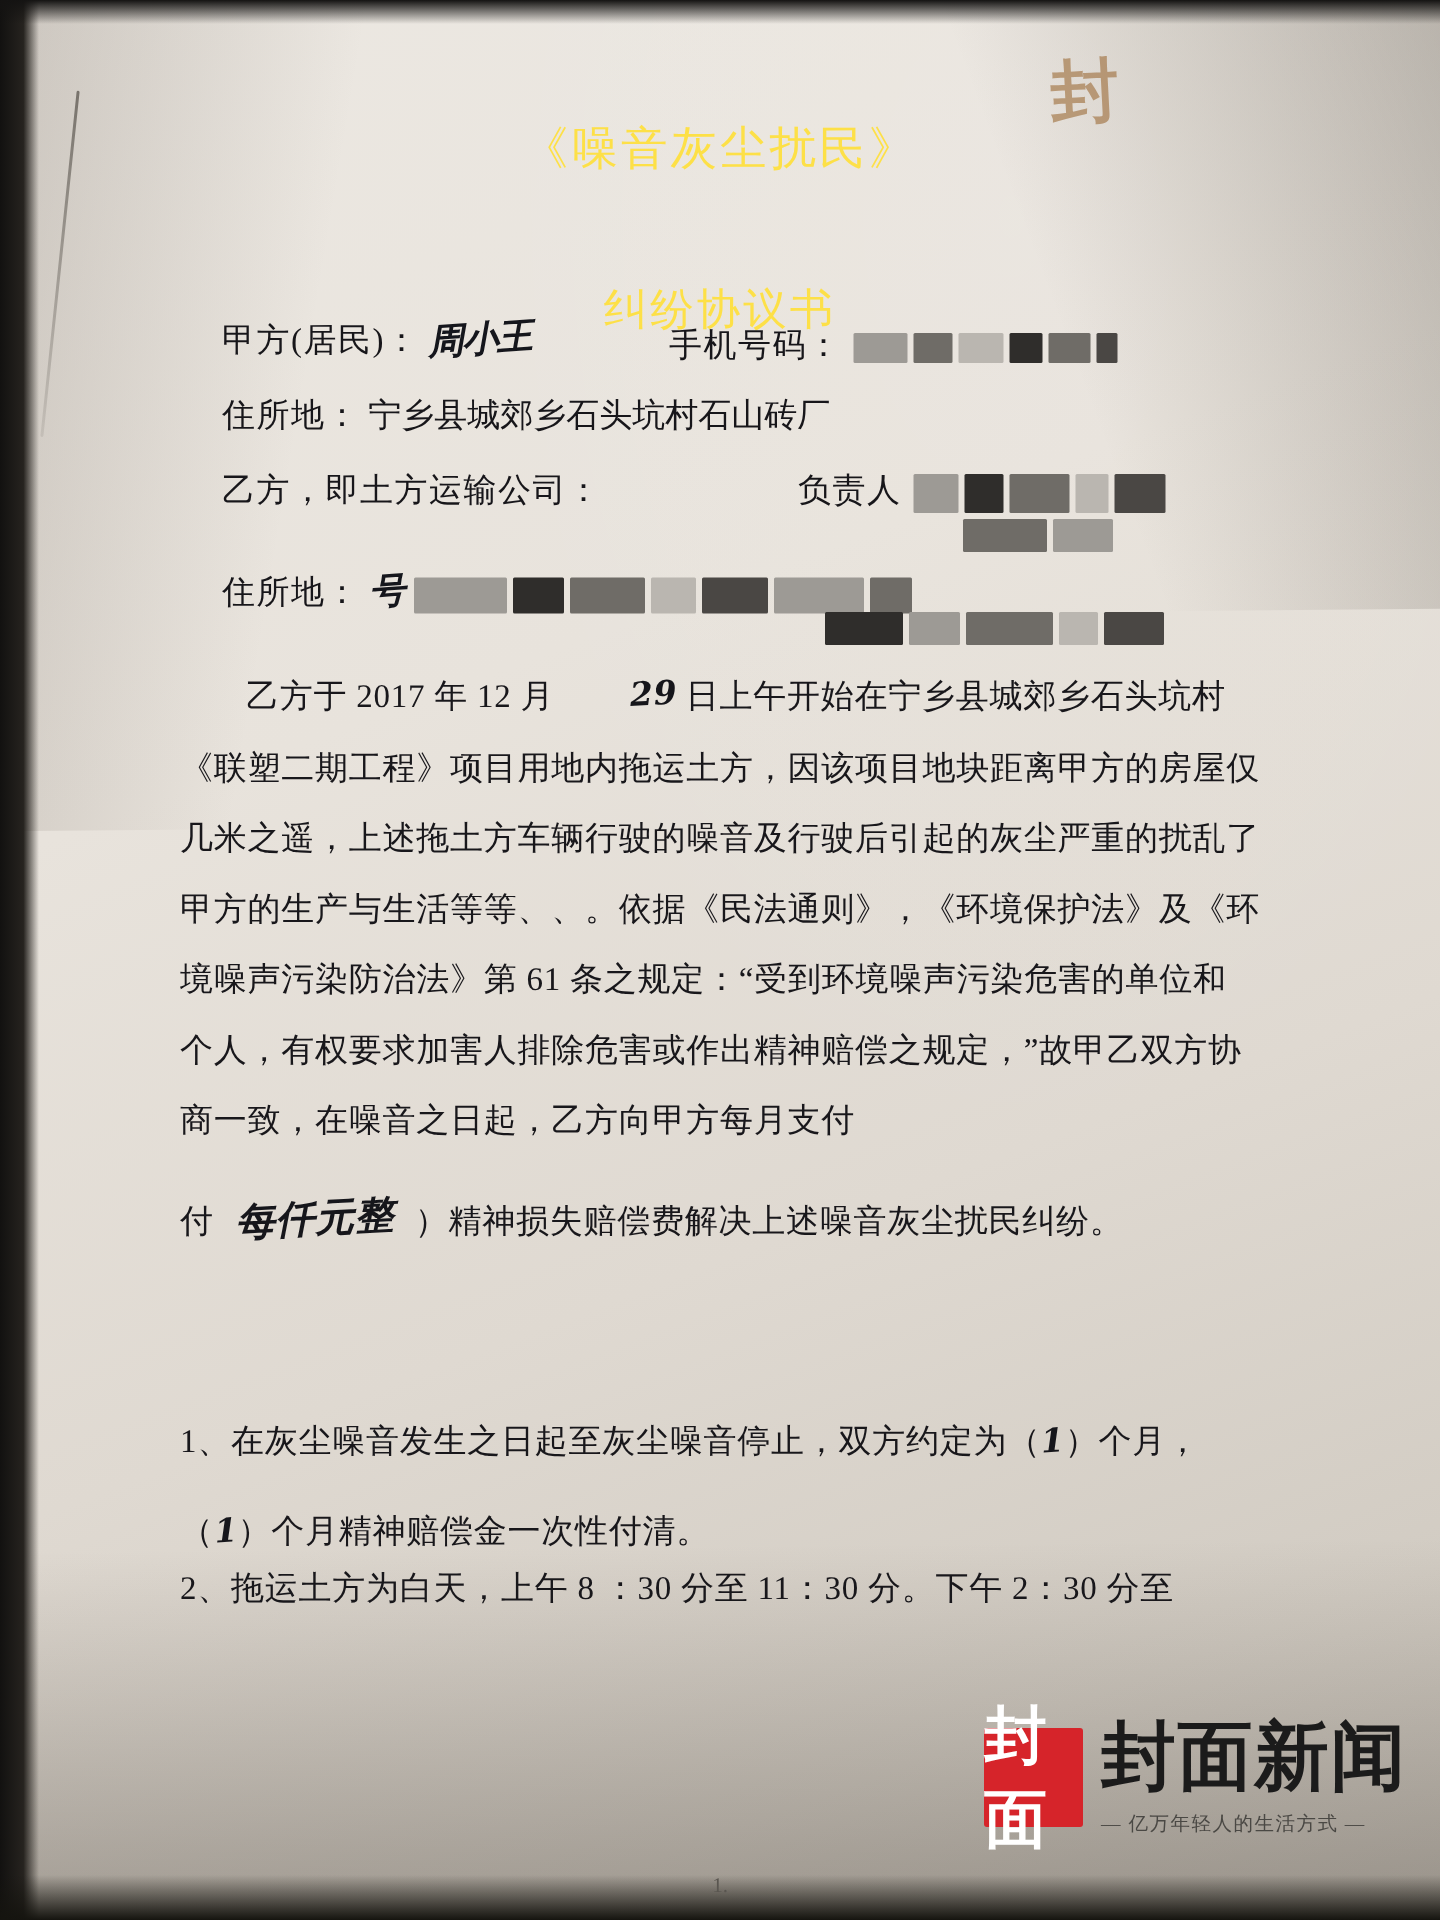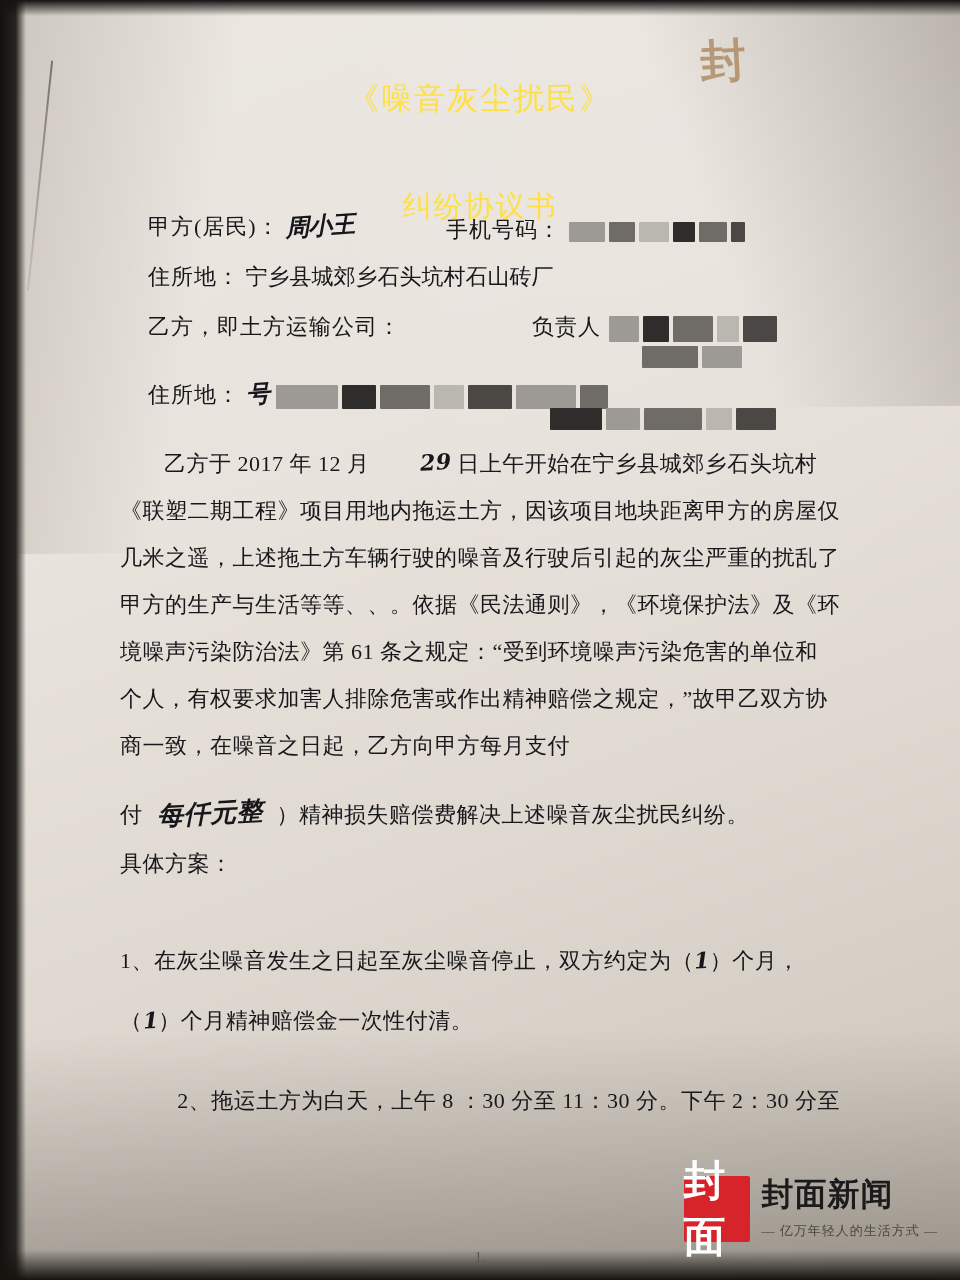--- a/index.html
+++ b/index.html
@@ -178,21 +178,21 @@
     font-size: 46px;
     font-weight: bold;
     font-family: "DejaVu Serif", serif;
     letter-spacing: -2px;
     transform: rotate(-3deg);
   }
   
   .logo {
     position: absolute;
     right: 22px;
-    bottom: 38px;
+    bottom: 55px;
     display: flex;
     align-items: center;
     gap: 12px;
   }
   .logo-mark {
     width: 66px;
     height: 66px;
     background: #d6242a;
     color: #fff;
     font-size: 42px;
@@ -202,21 +202,21 @@
     align-items: center;
     justify-content: center;
     border-radius: 2px;
   }
   .logo-text {
     display: flex;
     flex-direction: column;
     justify-content: center;
   }
   .logo-name {
-    font-size: 32px;
+    font-size: 50px;
     font-weight: bold;
     color: #1b1b1b;
     font-family: "DejaVu Serif", serif;
     letter-spacing: 1px;
     line-height: 1.05;
   }
   .logo-slogan {
     font-size: 13px;
     color: #4a4844;
     letter-spacing: 1px;
@@ -305,35 +305,34 @@
       </p>
       <p>《联塑二期工程》项目用地内拖运土方，因该项目地块距离甲方的房屋仅几米之遥，上述拖土方车辆行驶的噪音及行驶后引起的灰尘严重的扰乱了甲方的生产与生活等等、、。依据《民法通则》，《环境保护法》及《环境噪声污染防治法》第 61 条之规定：“受到环境噪声污染危害的单位和个人，有权要求加害人排除危害或作出精神赔偿之规定，”故甲乙双方协商一致，在噪音之日起，乙方向甲方每月支付</p>
     </div>
 
     <div class="body-text" style="top:790px; width:760px;">
       <p>
         <span>付</span>
         <span class="hand-inline" style="font-size:26px; margin:0 8px;">每仟元整</span>
         <span>）精神损失赔偿费解决上述噪音灰尘扰民纠纷。</span>
       </p>
-      <p style="margin-top:2px;">具体方案：</p>
     </div>
 
     <div class="list-item" style="top:915px;">
       <p>
         <span>1、</span><span>在灰尘噪音发生之日起至灰尘噪音停止，双方约定为（</span><span class="hand-inline">1</span><span>）个月，</span>
       </p>
     </div>
     <div class="list-item" style="top:975px;">
       <p>
         <span>（</span><span class="hand-inline">1</span><span>）个月精神赔偿金一次性付清。</span>
       </p>
     </div>
 
-    <div class="list-item" style="top:1055px;text-align:right;">
+    <div class="list-item" style="top:1013px;">
       <p>
         <span>2、</span><span>拖运土方为白天，上午 8 ：30 分至 11：30 分。下午 2：30 分至</span>
       </p>
     </div>
 
     <div class="logo">
       <div class="logo-mark">封面</div>
       <div class="logo-text">
         <div class="logo-name">封面新闻</div>
         <div class="logo-slogan">— 亿万年轻人的生活方式 —</div>

